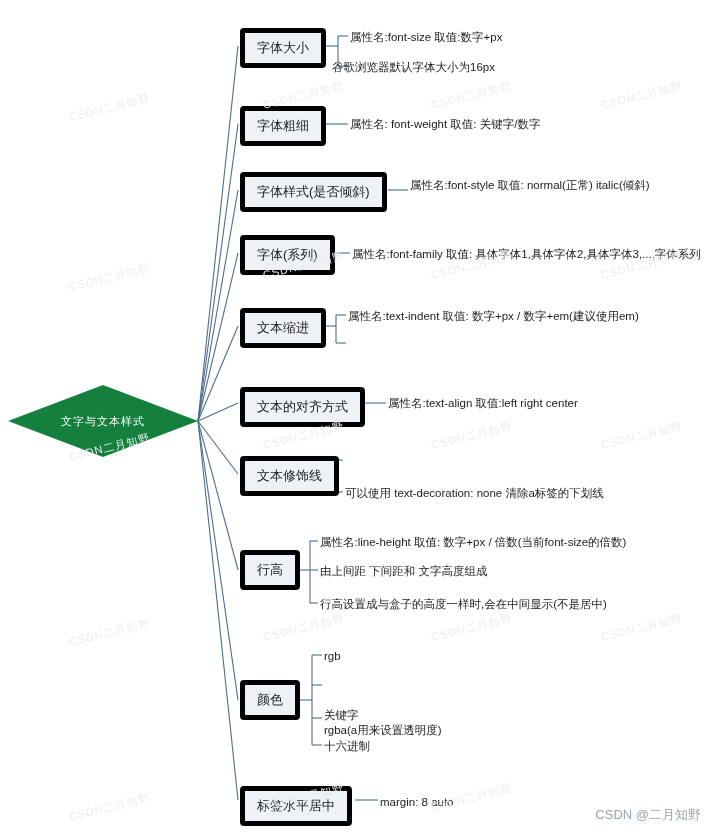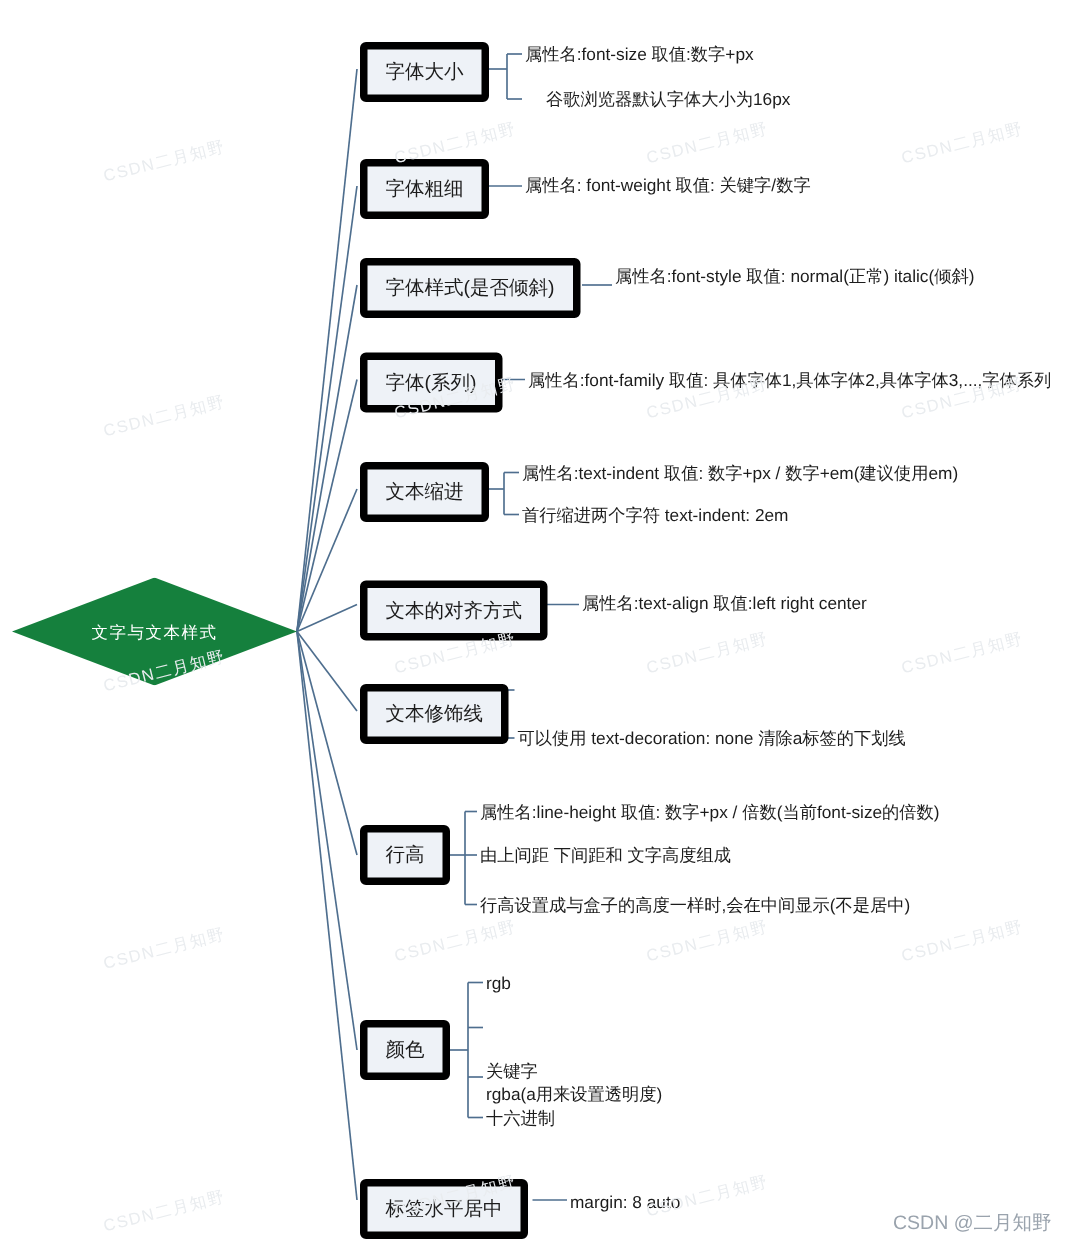--- a/index.html
+++ b/index.html
@@ -145,26 +145,25 @@
   <div class="branch" style="left:240px; top:172px;">字体样式(是否倾斜)</div>
   <div class="branch" style="left:240px; top:235px;">字体(系列)</div>
   <div class="branch" style="left:240px; top:308px;">文本缩进</div>
   <div class="branch" style="left:240px; top:387px;">文本的对齐方式</div>
   <div class="branch" style="left:240px; top:456px;">文本修饰线</div>
   <div class="branch" style="left:240px; top:550px;">行高</div>
   <div class="branch" style="left:240px; top:680px;">颜色</div>
   <div class="branch" style="left:240px; top:786px;">标签水平居中</div>
 
   <div class="leaf" style="left:350px; top:31px;">属性名:font-size  取值:数字+px</div>
-  <div class="leaf" style="left:364px; top:61px;">谷歌浏览器默认字体大小为16px</div>
+  <div class="leaf" style="left:332px; top:61px;">谷歌浏览器默认字体大小为16px</div>
   <div class="leaf" style="left:350px; top:118px;">属性名: font-weight 取值: 关键字/数字</div>
   <div class="leaf" style="left:410px; top:179px;">属性名:font-style  取值: normal(正常) italic(倾斜)</div>
   <div class="leaf" style="left:352px; top:248px;">属性名:font-family  取值: 具体字体1,具体字体2,具体字体3,...,字体系列</div>
   <div class="leaf" style="left:348px; top:310px;">属性名:text-indent 取值: 数字+px / 数字+em(建议使用em)</div>
-  <div class="leaf" style="left:348px; top:338px;">首行缩进两个字符  text-indent: 2em</div>
   <div class="leaf" style="left:388px; top:397px;">属性名:text-align  取值:left right center</div>
   <div class="leaf" style="left:345px; top:487px;">可以使用 text-decoration: none 清除a标签的下划线</div>
   <div class="leaf" style="left:320px; top:536px;">属性名:line-height  取值: 数字+px / 倍数(当前font-size的倍数)</div>
   <div class="leaf" style="left:320px; top:565px;">由上间距 下间距和 文字高度组成</div>
   <div class="leaf" style="left:320px; top:598px;">行高设置成与盒子的高度一样时,会在中间显示(不是居中)</div>
   <div class="leaf" style="left:324px; top:650px;">rgb</div>
   <div class="leaf" style="left:324px; top:680px;margin-top:44px;">rgba(a用来设置透明度)</div>
   <div class="leaf" style="left:324px; top:709px;">关键字</div>
   <div class="leaf" style="left:324px; top:740px;">十六进制</div>
   <div class="leaf" style="left:380px; top:796px;">margin: 8 auto</div>

